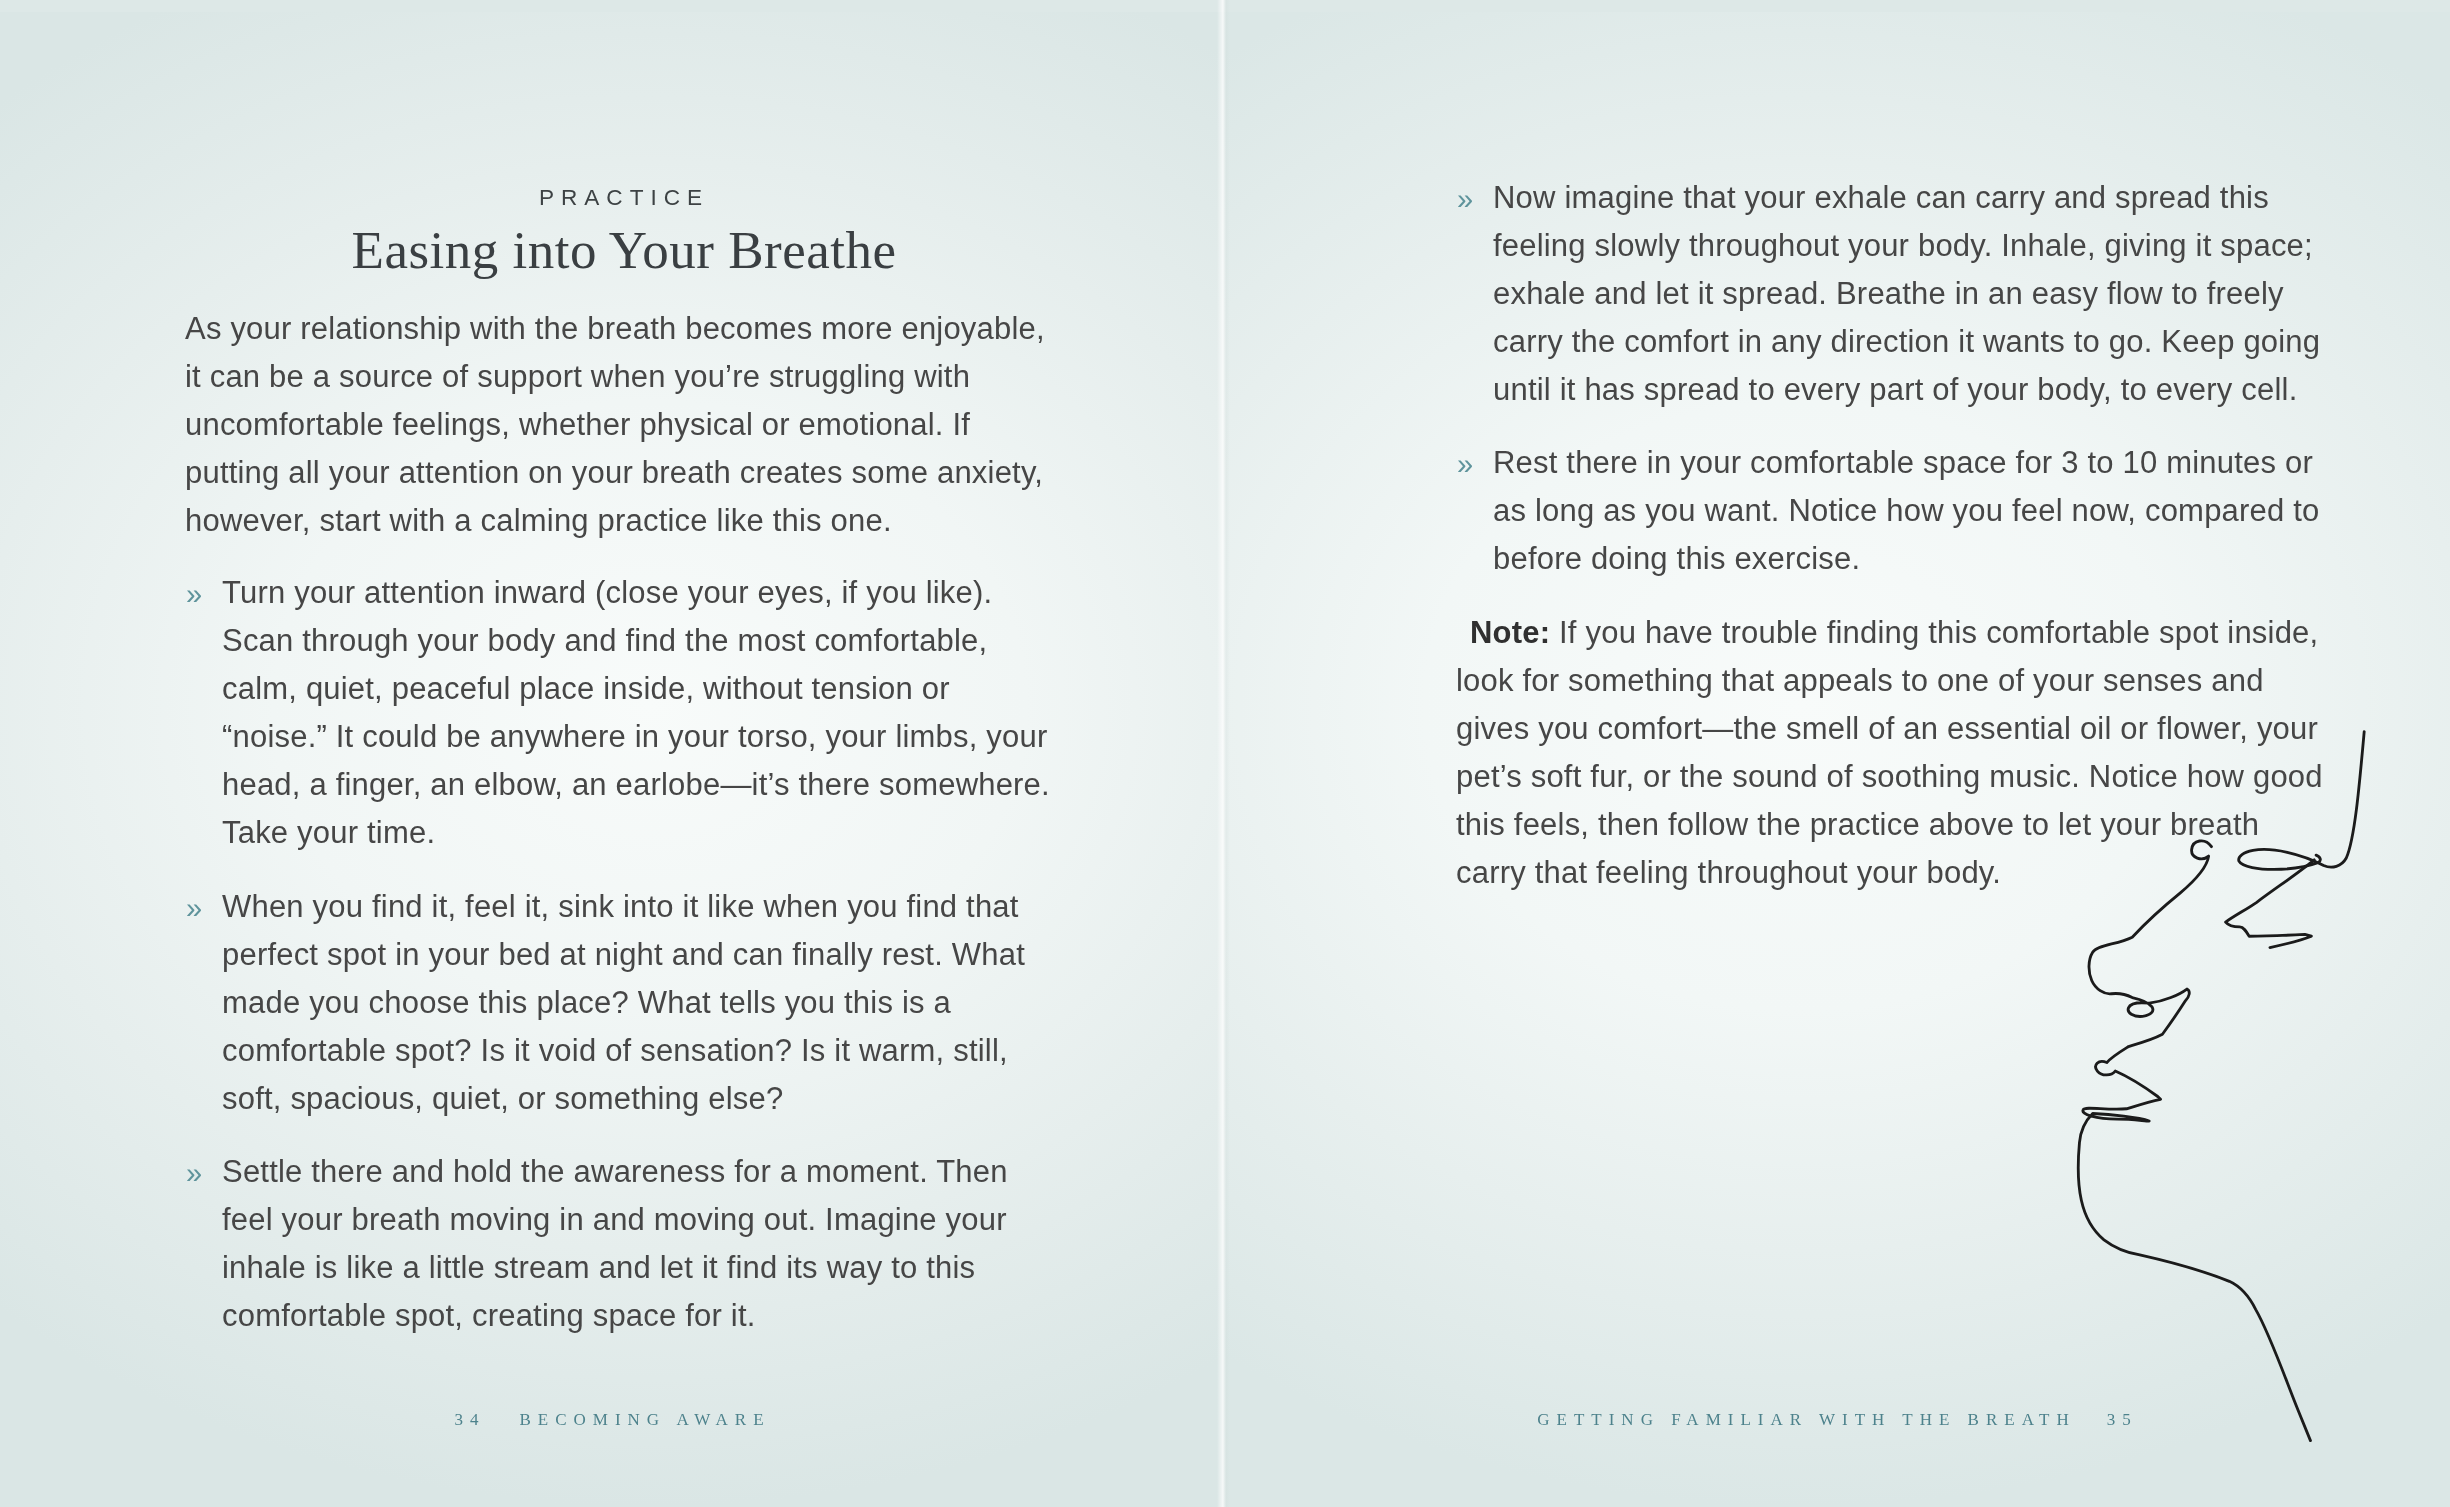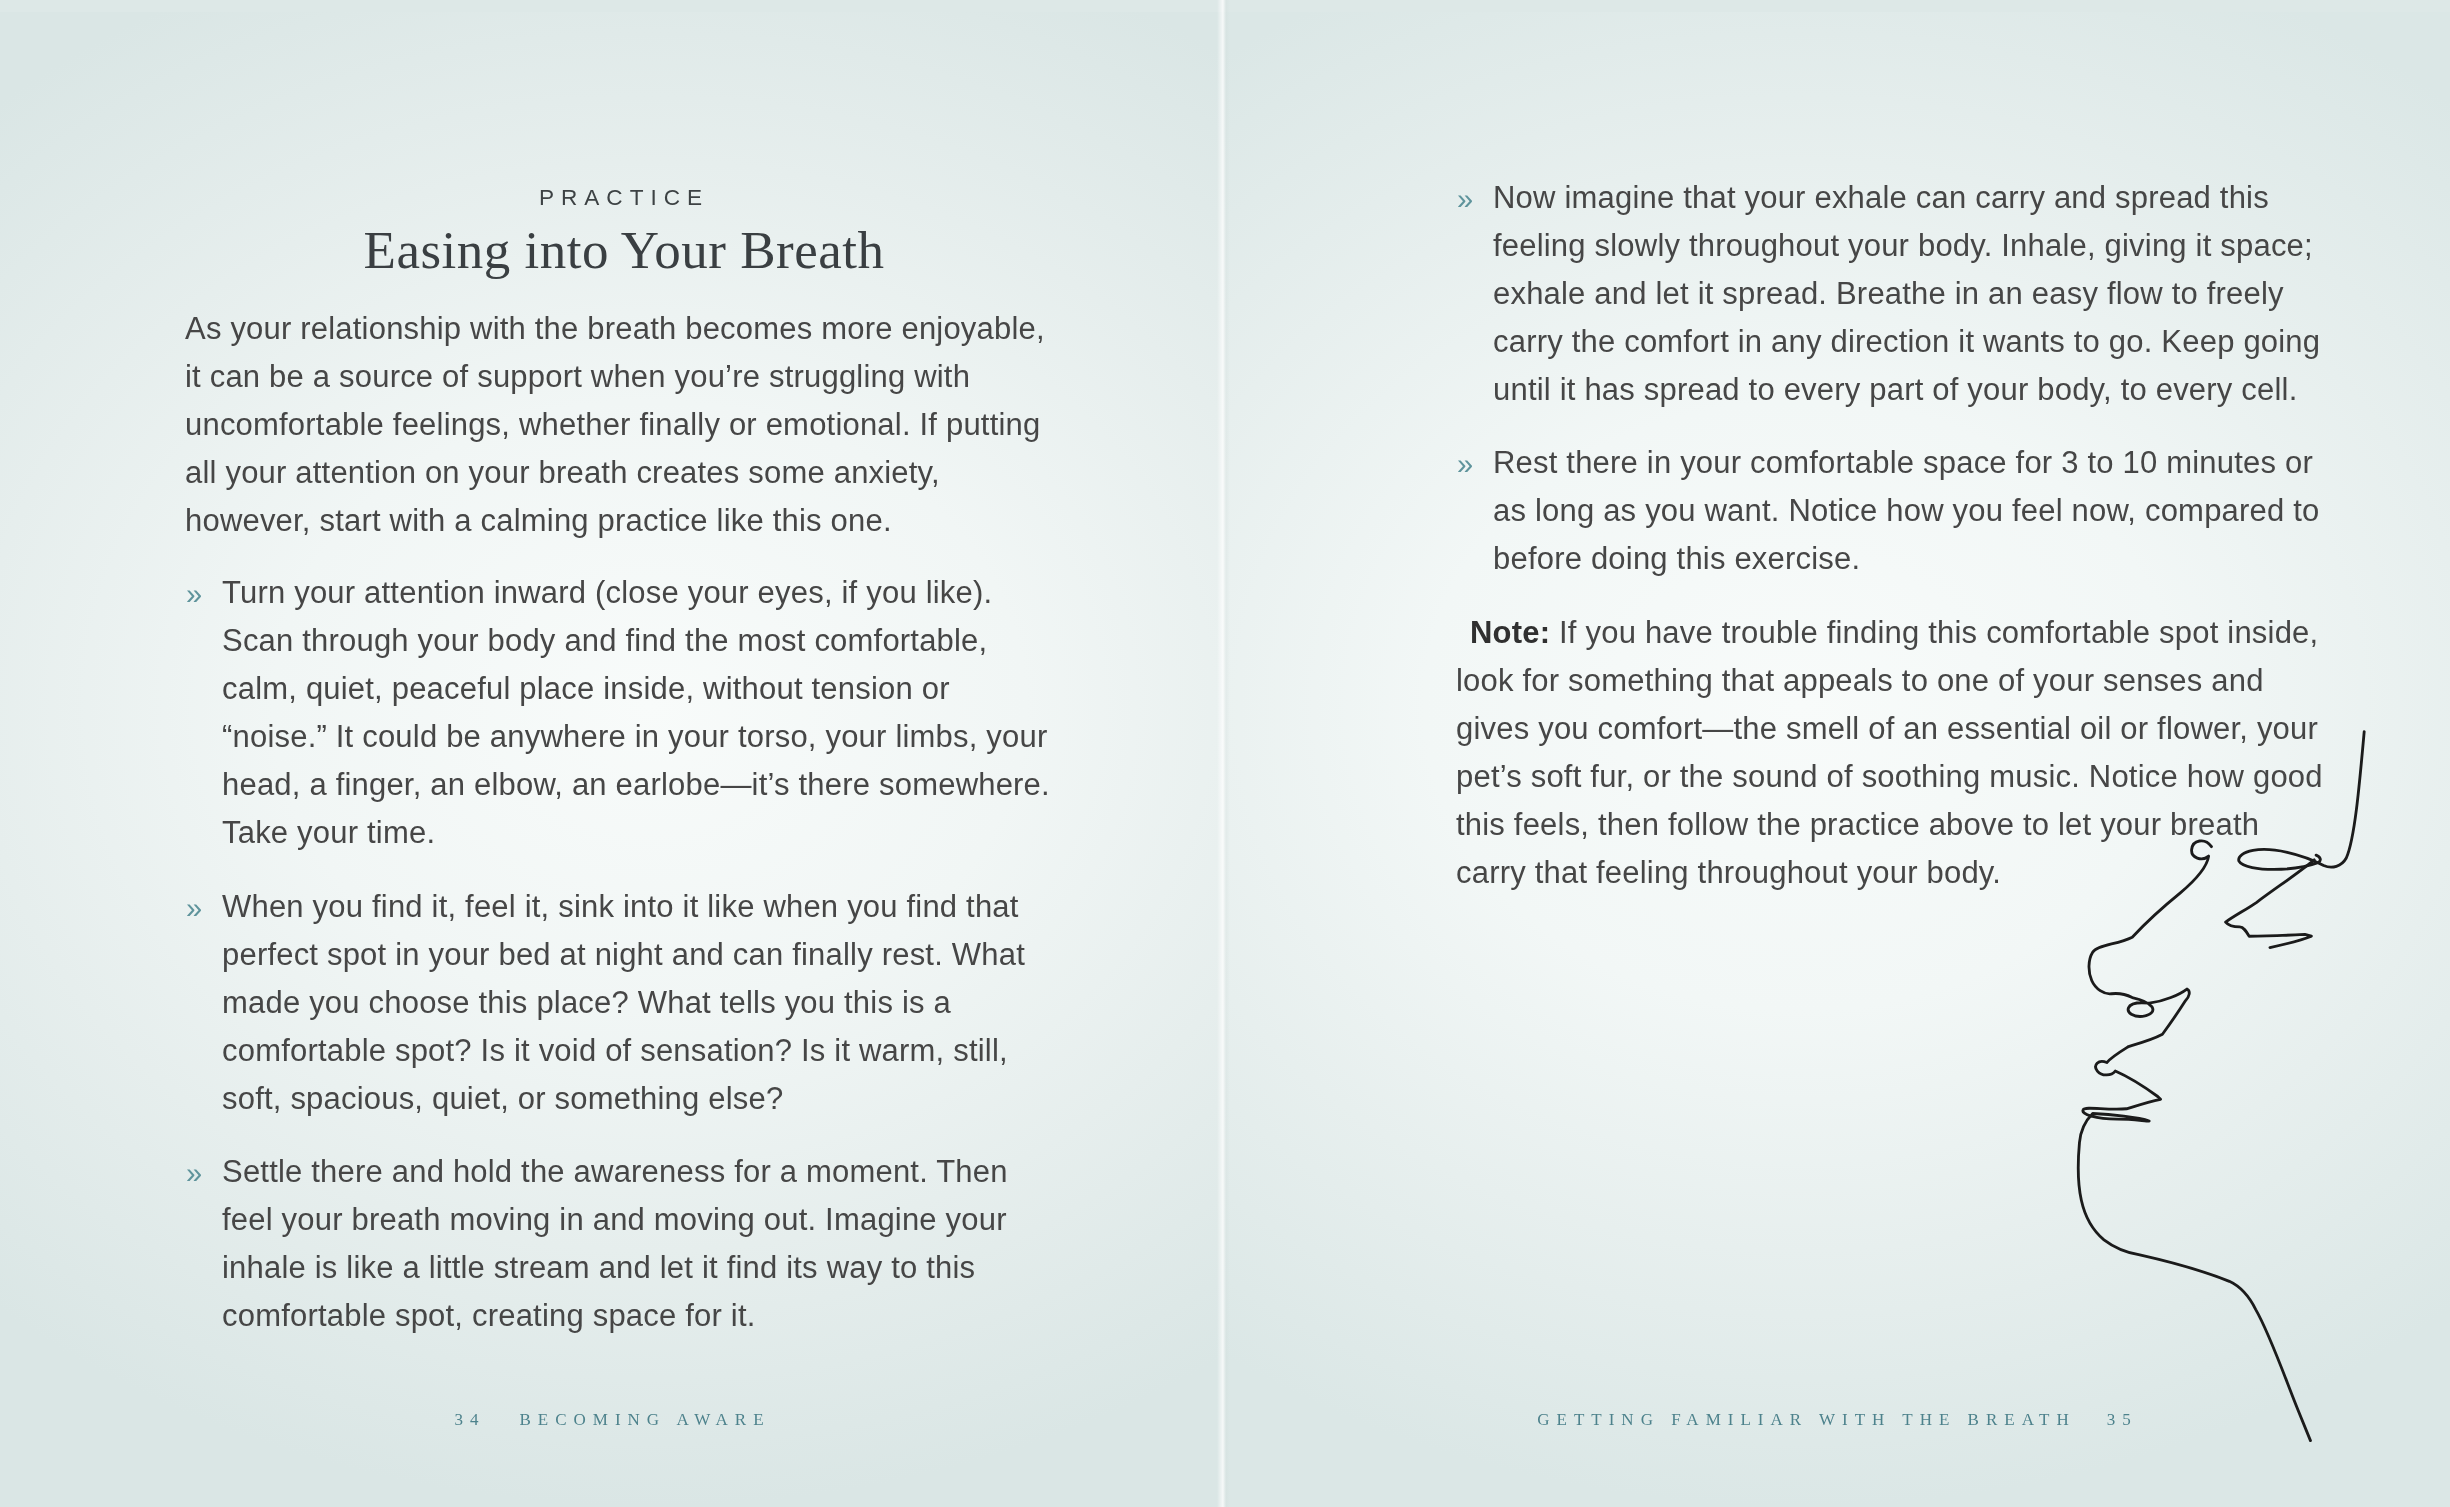--- a/index.html
+++ b/index.html
@@ -78,22 +78,22 @@
   .face-art{position:absolute;left:829px;top:697px;}
 </style>
 </head>
 <body>
 
 <div class="spread">
 
   <div class="page left">
     <div class="content">
       <div class="kicker">PRACTICE</div>
-      <h1 class="title">Easing into Your Breath</h1>
-      <p class="body-text">As your relationship with the breath becomes more enjoyable, it can be a source of support when you’re struggling with uncomfortable feelings, whether finally or emotional. If putting all your attention on your breath creates some anxiety, however, start with a calming practice like this one.</p>
+      <h1 class="title">Easing into Your Breathe</h1>
+      <p class="body-text">As your relationship with the breath becomes more enjoyable, it can be a source of support when you’re struggling with uncomfortable feelings, whether physical or emotional. If putting all your attention on your breath creates some anxiety, however, start with a calming practice like this one.</p>
       <ul class="bullets body-text">
         <li>
           <span class="marker">»</span>
           <span>Turn your attention inward (close your eyes, if you like). Scan through your body and find the most comfortable, calm, quiet, peaceful place inside, without tension or “noise.” It could be anywhere in your torso, your limbs, your head, a finger, an elbow, an earlobe—it’s there somewhere. Take your time.</span>
         </li>
         <li>
           <span class="marker">»</span>
           <span>When you find it, feel it, sink into it like when you find that perfect spot in your bed at night and can finally rest. What made you choose this place? What tells you this is a comfortable spot? Is it void of sensation? Is it warm, still, soft, spacious, quiet, or something else?</span>
         </li>
         <li>

